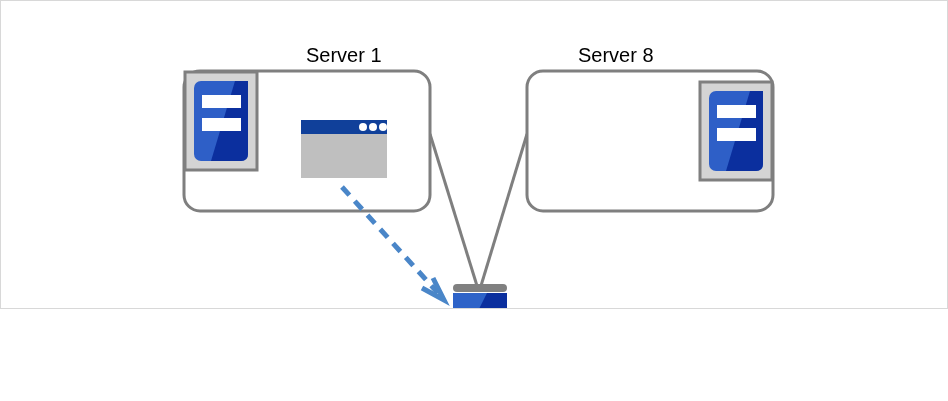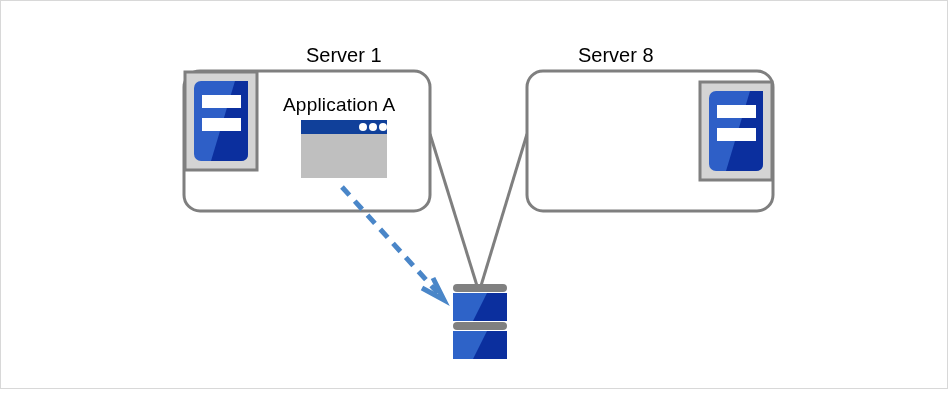--- a/index.html
+++ b/index.html
@@ -6,21 +6,21 @@
     margin: 0;
     padding: 0;
     background: #ffffff;
   }
   body {
     font-family: "Liberation Sans", sans-serif;
   }
   #canvas {
     position: relative;
     width: 948px;
-    height: 389px;
+    height: 309px;
     background: #ffffff;
     border: 1px solid #d8d8d8;
     box-sizing: border-box;
     overflow: hidden;
   }
   .svg-layer {
     position: absolute;
     left: 0;
     top: 0;
     width: 948px;
@@ -104,16 +104,15 @@
       <line x1="341" y1="186" x2="437" y2="292" stroke="#4a86c8" stroke-width="5" stroke-dasharray="11 8" stroke-linecap="butt"></line>
       <path d="M 421 287 L 443 299 L 432 277" fill="none" stroke="#4a86c8" stroke-width="5" stroke-linejoin="miter" stroke-linecap="butt"></path>
     </g>
 
   </svg>
 
   <div class="label label-server" style="left:305px; top:44px;">Server 1</div>
 
   <div class="label label-server" style="left:577px; top:44px;">Server 8</div>
 
-  <div class="label label-app" style="left:282px; top:94px;">Application A</div>
 
 
 </div>
 
 </body></html>

